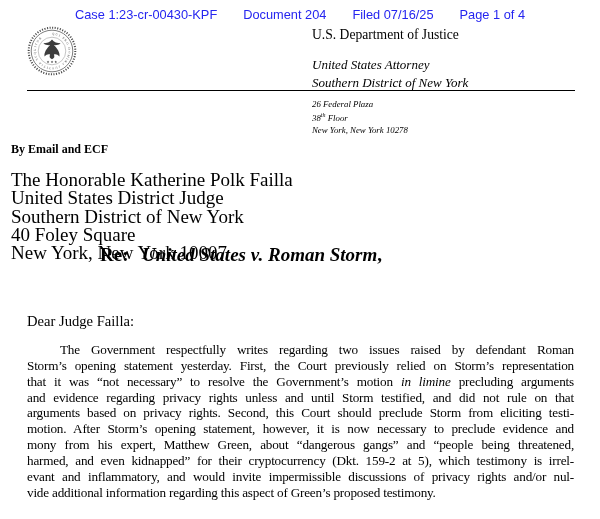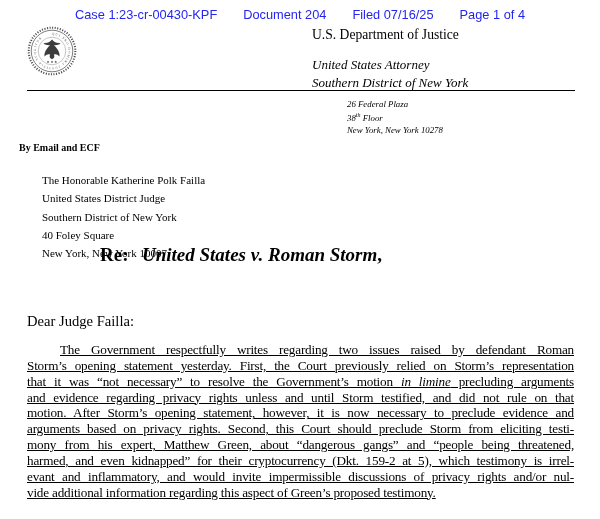--- a/index.html
+++ b/index.html
@@ -32,51 +32,50 @@
   .office-block {
     position: absolute; top: 56px; left: 312px;
     font-style: italic; font-size: 13px; line-height: 18px;
   }
   .header-rule {
     position: absolute; top: 90px; left: 27px; width: 548px;
     border-top: 1.6px solid #000;
   }
   .office-address {
     position: absolute; top: 99px; left: 312px;
-    font-style: italic; font-size: 8.8px; line-height: 11.3px; margin-left: 35px;
+    font-style: italic; font-size: 8.8px; line-height: 11.3px;
   }
   .office-address sup { font-size: 6px; }
 
   .delivery-method {
-    position: absolute; top: 142px; left: 19px;
-    font-weight: bold; font-size: 10px;
+    position: absolute; top: 142px; left: 11px;
+    font-weight: bold; font-size: 12px;
   }
   .recipient {
-    position: absolute; top: 171px; left: 42px;
-    font-size: 11px; line-height: 18.3px;
+    position: absolute; top: 171px; left: 11px;
+    font-size: 19px; line-height: 18.3px;
   }
 
   .re-block {
     position: absolute; top: 246px; left: 68px;
     display: flex;
     font-size: 19px; font-weight: bold; line-height: 18.3px; margin-left: 32px;
   }
   .re-label { width: 42px; }
   .re-case i { }
 
   .salutation {
     position: absolute; top: 313px; left: 27px;
     font-size: 14.6px;
   }
 
   .letter-body {
     position: absolute; top: 342px; left: 27px; width: 547px;
     font-size: 13.2px; line-height: 15.85px;
     letter-spacing: -0.2px;
-    text-decoration: underline;
   }
   .body-line { text-align: justify; text-align-last: justify; white-space: normal; }
   .body-line.first { text-indent: 33px; }
   .body-line.last { text-align-last: left; }
   .body-line i { font-style: italic; }
 </style>
 </head>
 <body>
 
 <div class="stamp" style="color: rgb(37, 37, 240);">
@@ -131,19 +130,19 @@
   </div>
 </div>
 
 <div class="salutation">Dear Judge Failla:</div>
 
 <div class="letter-body">
     <div class="body-line first">The Government respectfully writes regarding two issues raised by defendant Roman</div>
     <div class="body-line">Storm’s opening statement yesterday. First, the Court previously relied on Storm’s representation</div>
     <div class="body-line">that it was “not necessary” to resolve the Government’s motion <i>in limine</i> precluding arguments</div>
     <div class="body-line">and evidence regarding privacy rights unless and until Storm testified, and did not rule on that</div>
+    <div class="body-line">arguments based on privacy rights. Second, this Court should preclude Storm from eliciting testi-</div>
     <div class="body-line">motion. After Storm’s opening statement, however, it is now necessary to preclude evidence and</div>
-    <div class="body-line">arguments based on privacy rights. Second, this Court should preclude Storm from eliciting testi-</div>
     <div class="body-line">mony from his expert, Matthew Green, about “dangerous gangs” and “people being threatened,</div>
     <div class="body-line">harmed, and even kidnapped” for their cryptocurrency (Dkt. 159-2 at 5), which testimony is irrel-</div>
     <div class="body-line">evant and inflammatory, and would invite impermissible discussions of privacy rights and/or nul-</div>
     <div class="body-line last">vide additional information regarding this aspect of Green’s proposed testimony.</div>
   </div>
 
 </body></html>

